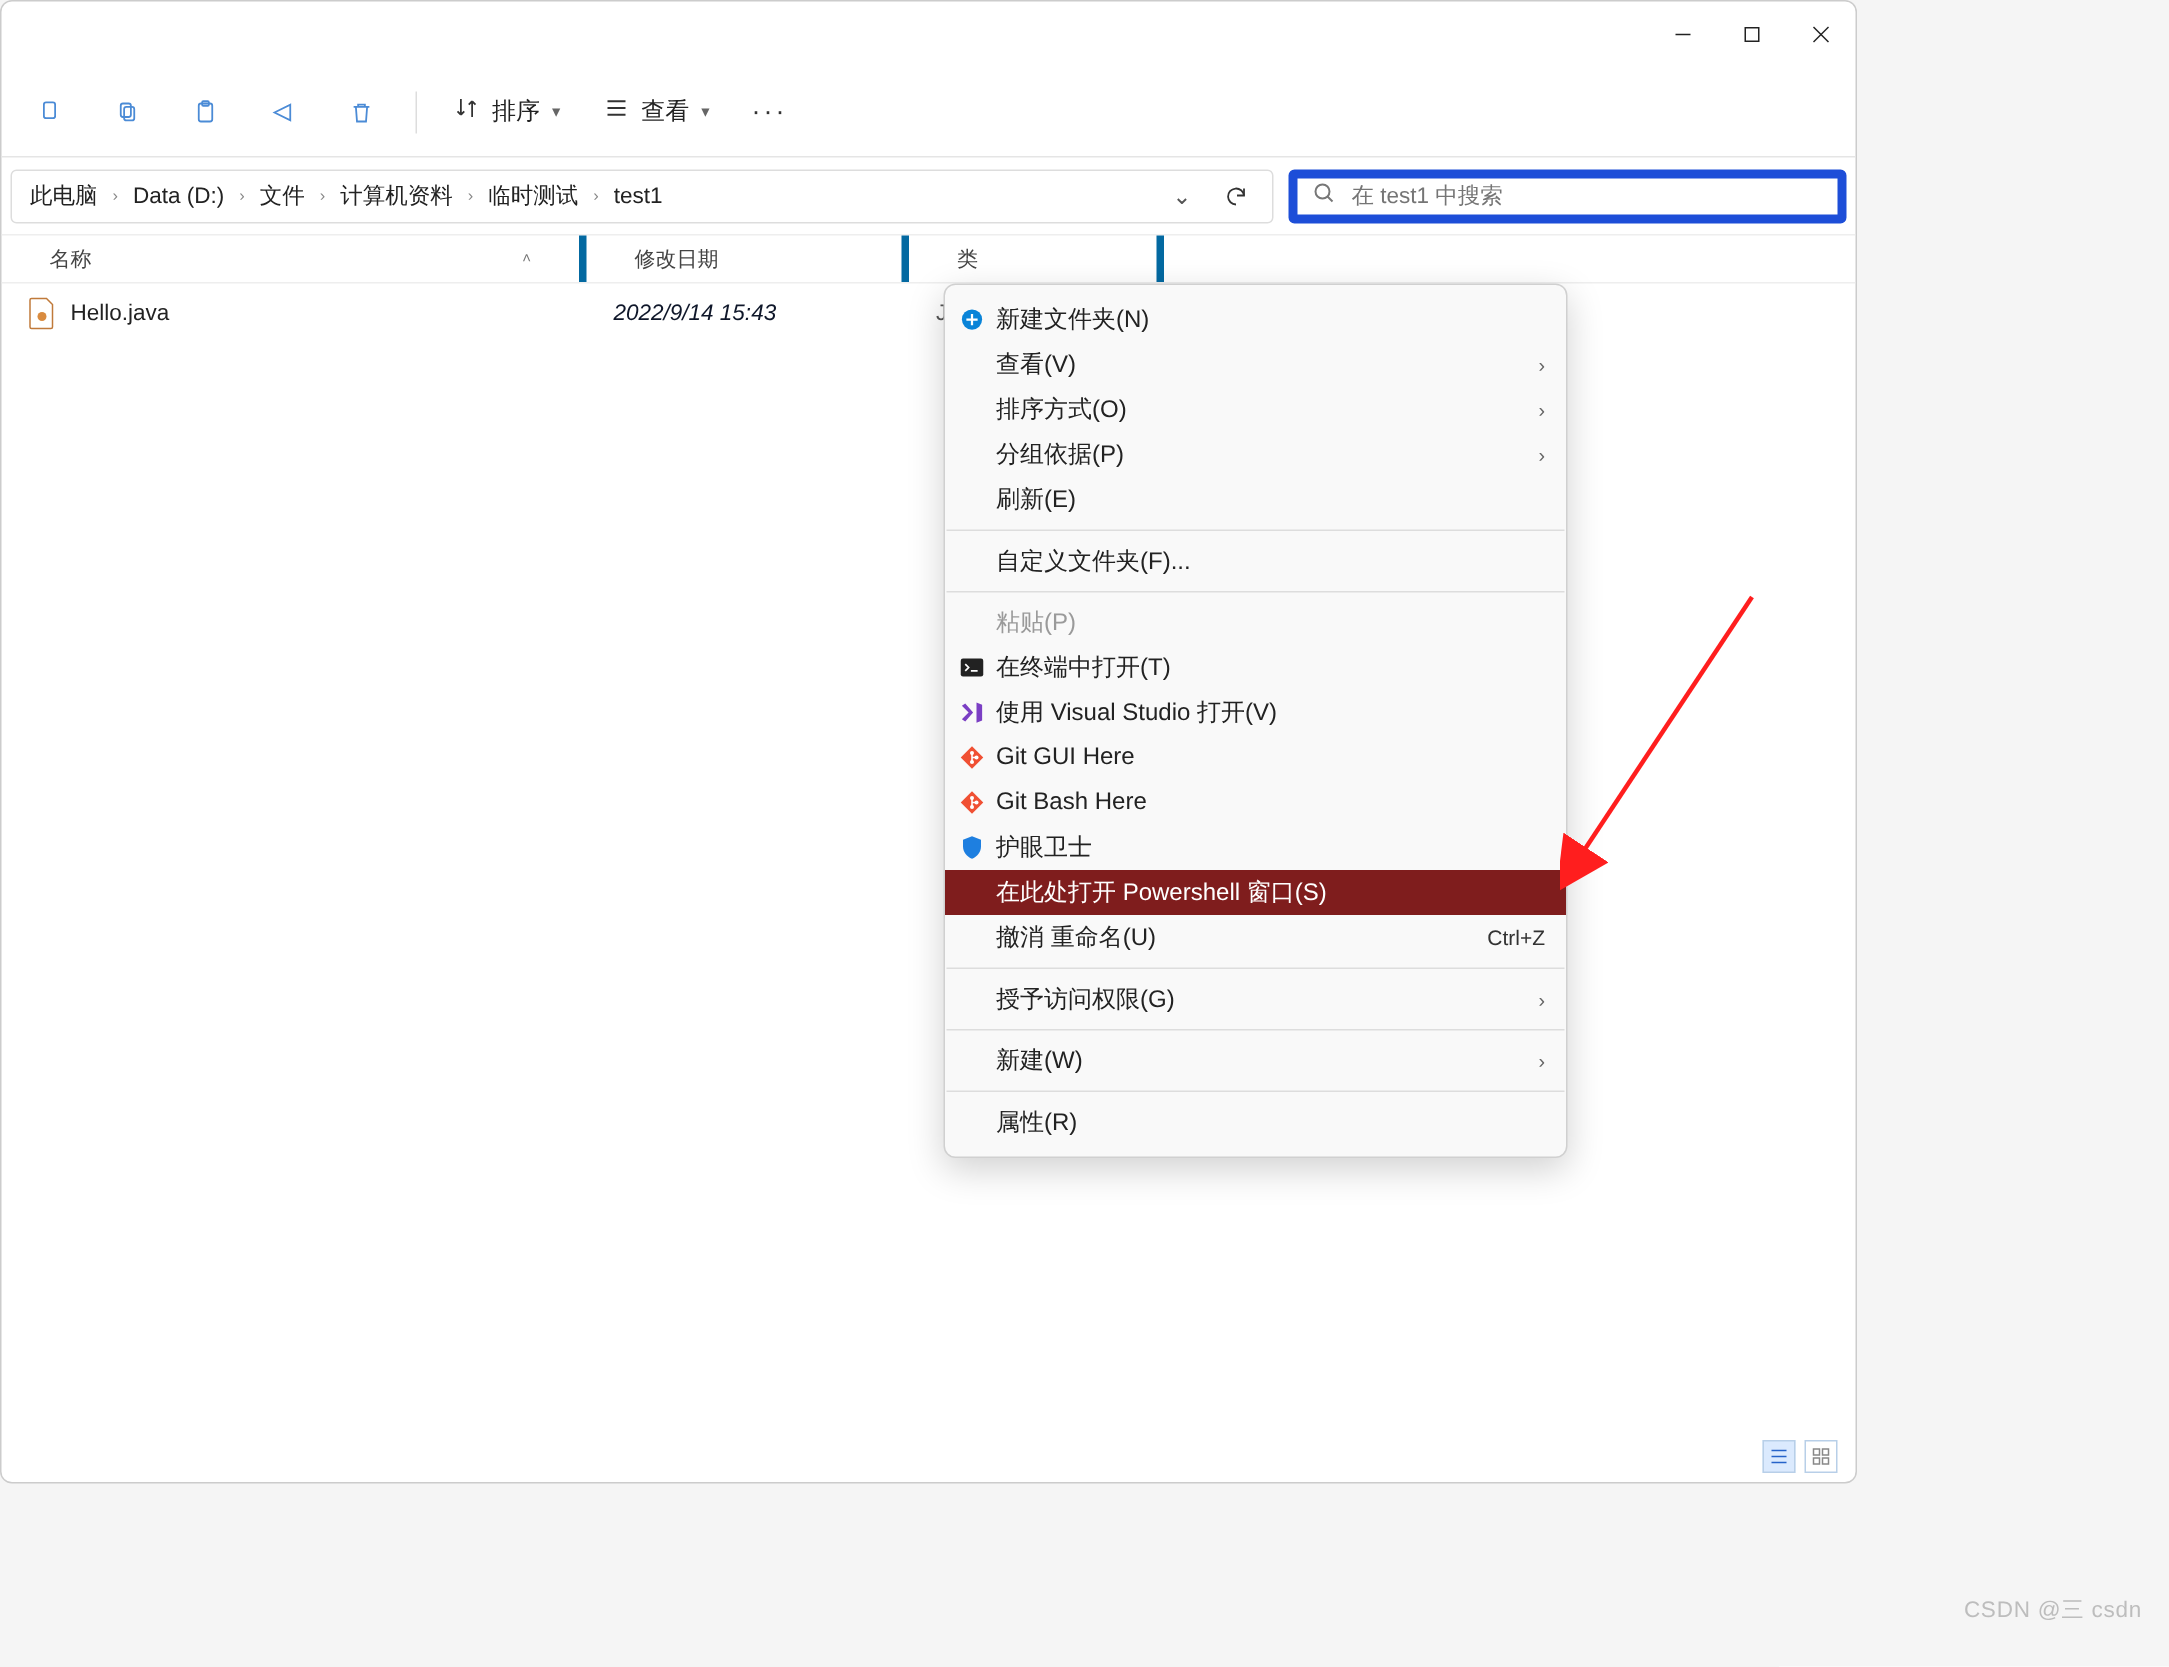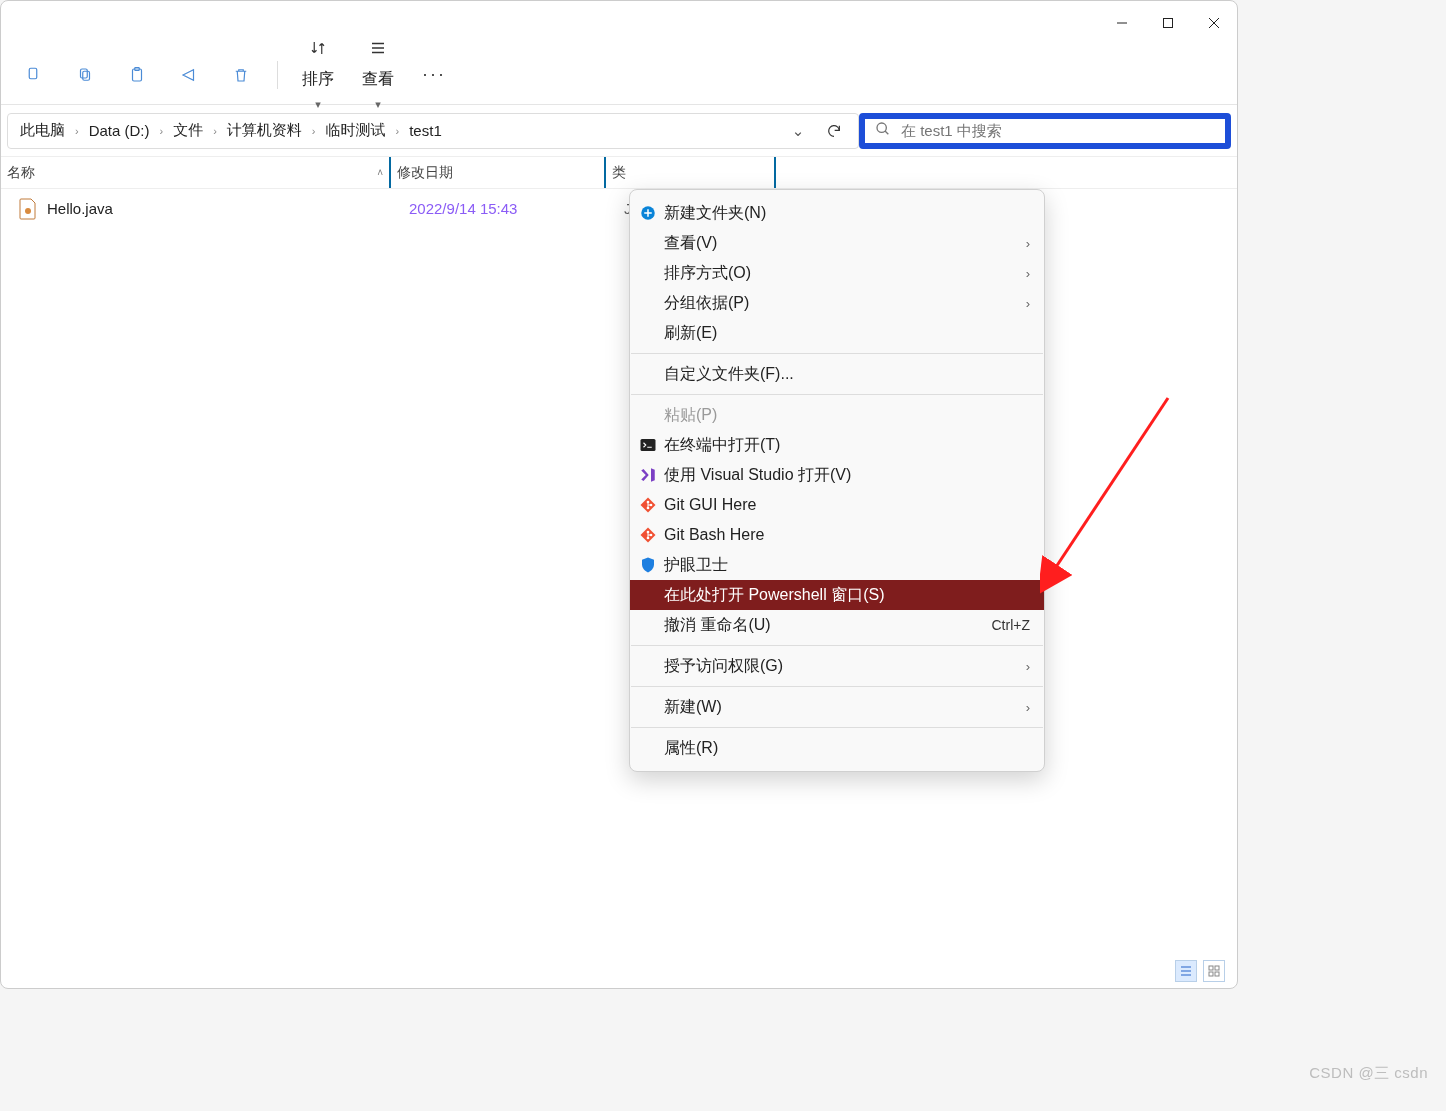--- a/index.html
+++ b/index.html
@@ -1,40 +1,40 @@
 <!DOCTYPE html>
 <html><head>
 <meta charset="utf-8">
 <style>
 * { box-sizing: border-box; margin: 0; padding: 0; font-family: "Segoe UI", "Microsoft YaHei", sans-serif; }
 body { width: 1446px; height: 1111px; background: #f5f5f5; position: relative; overflow: hidden; }
 .window { width: 1238px; height: 989px; background: #fff; border: 1px solid #ccc; border-radius: 8px; position: absolute; left: 0; top: 0; overflow: hidden; }
 .titlebar { height: 44px; display: flex; justify-content: flex-end; align-items: center; }
 .winbtn { width: 46px; height: 44px; display: flex; align-items: center; justify-content: center; color: #222; }
 .toolbar { height: 60px; display: flex; align-items: center; padding: 0 8px; gap: 4px; border-bottom: 1px solid #e5e5e5; }
-.tbtn { width: 48px; height: 40px; display: flex; align-items: center; justify-content: center; color: #4b4b4b; border-radius: 4px; flex-direction: column; }
+.tbtn { width: 48px; height: 40px; display: flex; align-items: center; justify-content: center; color: #4b4b4b; border-radius: 4px; }
 .tbtn.wide { width: auto; padding: 0 12px; gap: 8px; font-size: 16px; color: #222; }
 .tbtn svg { width: 18px; height: 18px; }
 .tsep { width: 1px; height: 28px; background: #ddd; margin: 0 8px; }
-.navrow { height: 52px; display: flex; align-items: center; padding: 0 6px; border-bottom: 1px solid #eee; }
+.navrow { height: 52px; display: flex; align-items: center; padding: 0 6px; gap: 10px; border-bottom: 1px solid #eee; }
 .crumbs { flex: 1; height: 36px; border: 1px solid #ddd; border-radius: 4px; display: flex; align-items: center; padding: 0 8px; font-size: 15px; color: #222; gap: 4px; }
 .crumb { padding: 2px 4px; }
 .chev { color: #888; font-size: 11px; padding: 0 2px; }
 .navicon { width: 32px; height: 32px; display: flex; align-items: center; justify-content: center; color: #555; }
 .search { width: 372px; height: 36px; border: 6px solid #1d4ed8; border-radius: 4px; display: flex; align-items: center; padding: 0 10px; gap: 10px; color: #777; font-size: 15px; }
 .search input { border: none; outline: none; font-size: 15px; width: 100%; color: #222; }
 .columns { height: 32px; display: flex; align-items: center; border-bottom: 1px solid #eee; font-size: 14px; color: #444; }
-.col { height: 100%; display: flex; align-items: center; padding: 0 6px; border-right: 2px solid #0369a1; }
+.col { height: 100%; display: flex; align-items: center; padding: 0 32px; border-right: 5px solid #0369a1; }
 .col.name { width: 390px; justify-content: space-between; }
 .col.date { width: 215px; }
 .col.type { width: 170px; }
 .filerow { height: 38px; display: flex; align-items: center; font-size: 15px; color: #222; }
 .fcell { padding: 0 18px; display: flex; align-items: center; gap: 10px; }
 .fcell.name { width: 390px; }
-.fcell.date { width: 215px; color: #8b5cf6; }
+.fcell.date { width: 215px; color: #0f172a; font-style: italic; }
 .fcell.type { width: 170px; color: #555; }
 .fileicon { width: 18px; height: 20px; }
 .ctxmenu { position: absolute; left: 629px; top: 189px; width: 416px; background: #f9f9f9; border: 1px solid #d0d0d0; border-radius: 8px; box-shadow: 0 8px 24px rgba(0,0,0,.18); padding: 8px 0; font-size: 16px; }
 .mi { height: 30px; display: flex; align-items: center; padding: 0 14px 0 34px; position: relative; color: #222; }
 .mi.hl { background: #7f1d1d; color: #fff; }
 .mi.disabled { color: #9a9a9a; }
 .mi .ico { position: absolute; left: 8px; width: 20px; height: 20px; display: flex; align-items: center; justify-content: center; }
 .mi .arrow { margin-left: auto; color: #666; font-size: 13px; }
 .mi .sc { margin-left: auto; color: #333; font-size: 14px; }
 .msep { height: 1px; background: #ddd; margin: 5px 1px; }

